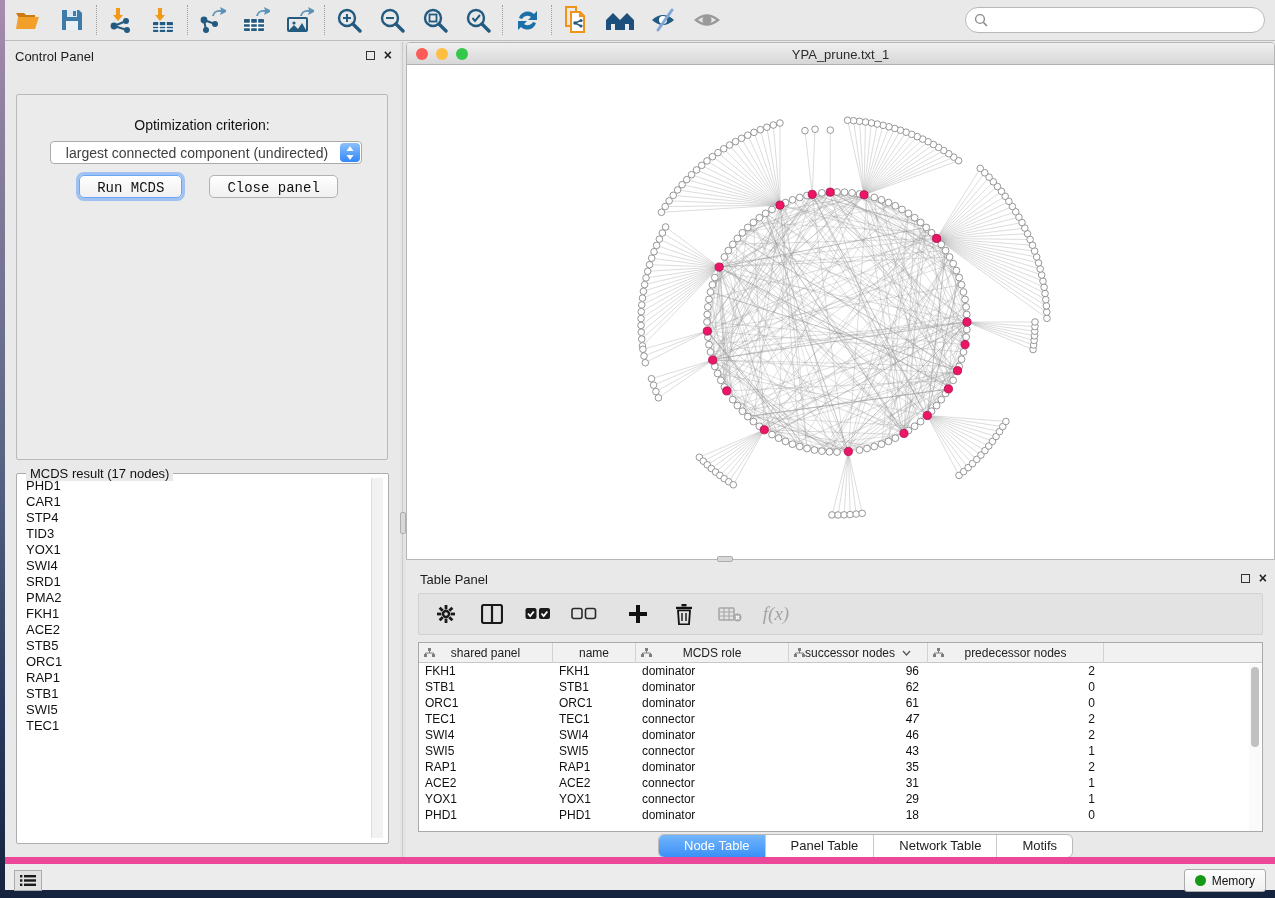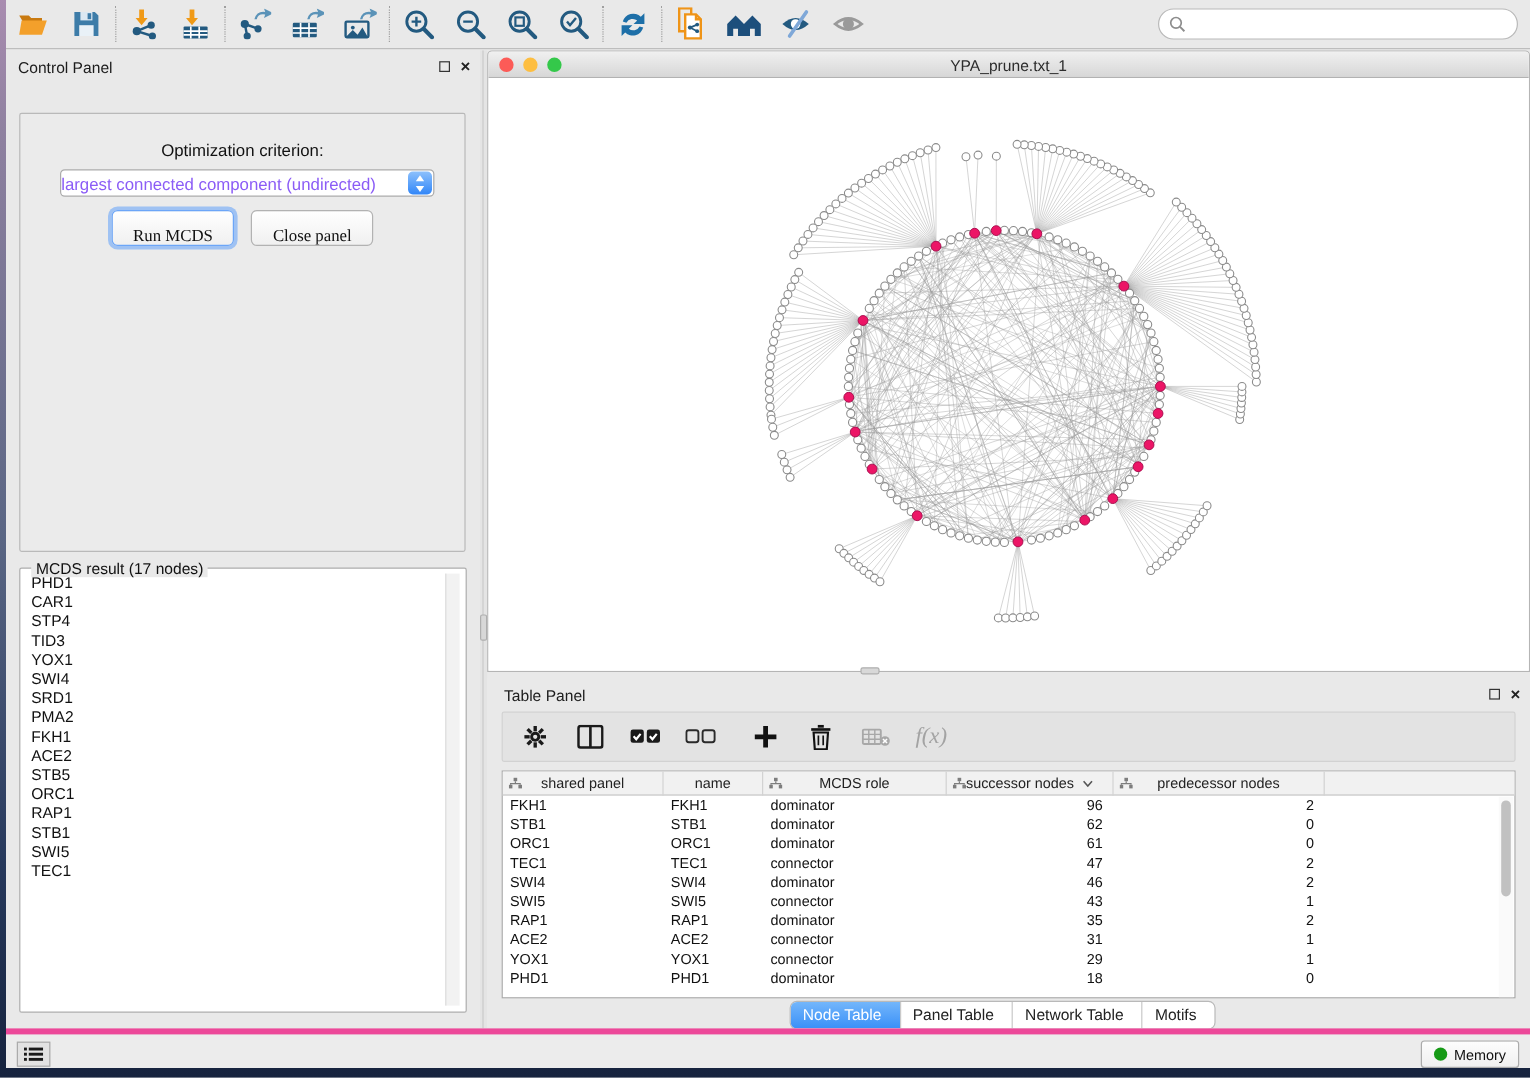--- a/index.html
+++ b/index.html
@@ -30,28 +30,28 @@
     border:1px solid #b3b3b3; border-radius:5px; overflow:hidden; z-index:3; }
   .tab { padding:3px 13px 4px 13px; font-size:13px; color:#222; border-left:1px solid #c9c9c9; cursor:default; }
   .tab:first-child { border-left:none; }
   .tab.sel { background:linear-gradient(180deg,#73b6fb 0%,#3a90f8 100%); color:#fff; border-left-color:#3a90f8; }
 
   .cp-content { position:absolute; left:11px; top:52px; width:372px; height:366px;
     border:1px solid #b9b9b9; background:#ebebeb; border-radius:2px; }
   .opt-label { position:absolute; left:0; top:22px; width:100%; text-align:center; font-size:14px; color:#111; }
   .dropdown { position:absolute; left:33px; top:46px; width:312px; height:23px; background:#fff;
     border:1px solid #ababab; border-radius:4px; display:flex; align-items:center; }
-  .dropdown .dd-text { flex:1; font-size:14px; color:#8b5cf6; padding-right:18px; }
+  .dropdown .dd-text { flex:1; text-align:center; font-size:14px; color:#404040; padding-right:18px; }
   .dd-stepper { position:absolute; right:1px; top:1px; width:20px; height:19px; border-radius:4px;
     background:linear-gradient(180deg,#8cc0fc 0%,#3287f8 100%); display:flex; flex-direction:column;
     align-items:center; justify-content:center; gap:1px; }
   .btn-row { position:absolute; left:0; top:80px; width:100%; display:flex; justify-content:center; gap:14px; }
-  .mac-btn { height:23px; padding:14px 17px; background:linear-gradient(180deg,#ffffff,#f0f0f0);
+  .mac-btn { height:23px; padding:4px 17px; background:linear-gradient(180deg,#ffffff,#f0f0f0);
     border:1px solid #b2b2b2; border-radius:5px; font-size:14px; color:#111;
-    font-family:Liberation Serif, serif; }
+    font-family:Liberation Mono, monospace;margin-left:13px; }
   .mac-btn.focused { box-shadow:0 0 0 3px rgba(108,166,248,.6); border-color:#6ca6f8; }
 
   .groupbox { position:absolute; left:11px; top:424px; width:373px; height:378px; }
   .gb-border { position:absolute; left:0; top:7px; width:100%; height:calc(100% - 7px);
     border:1px solid #adadad; border-radius:2px; background:#fff; }
   .gb-label { position:absolute; left:10px; top:0; background:#e9e9e9; padding:0 4px; font-size:13px; color:#111; z-index:2;}
   .gb-list { position:absolute; left:5px; top:12px; width:348px; height:calc(100% - 18px); overflow:hidden;
      background:#fff; }
   .gb-list .item { font-size:13px; color:#111; line-height:16px; padding-left:5px; }
   .gb-scroll { position:absolute; right:6px; top:12px; width:12px; height:calc(100% - 18px); background:#f2f2f2;
@@ -93,25 +93,25 @@
   .tbody { position:absolute; left:0; top:20px; width:100%; }
   .trow { display:flex; height:16px; align-items:center; }
   .td { font-size:12px; color:#111; overflow:hidden; white-space:nowrap; }
   .td.l { padding-left:6px; text-align:left; }
   .td.r { padding-right:9px; text-align:right; }
   .tscroll { position:absolute; right:1px; top:21px; width:12px; height:167px; background:#fafafa; }
   .tscroll .thumb { position:absolute; left:2px; top:3px; width:8px; height:80px; background:#c1c1c1; border-radius:4px; }
 
   .bt-tabs { position:absolute; left:252px; top:269px; display:flex; background:#fff;
     border:1px solid #b9b9b9; border-radius:6px; overflow:hidden; }
-  .bt-tabs .tab { padding:3px 15px 4px 10px; }
+  .bt-tabs .tab { padding:3px 15px 4px 25px; }
 
   
   .statusbar { position:absolute; left:0; top:857px; width:1270px; height:33px; background:#ececec;
-    border-top:5px solid #ec4899; }
+    border-top:7px solid #ec4899; }
   .list-btn { position:absolute; left:9px; top:6px; width:28px; height:21px; background:#e2e2e2;
     border:1px solid #ababab; display:flex; align-items:center; justify-content:center; }
   .mem-btn { position:absolute; right:9px; top:5px; height:23px; padding:0 10px;
     background:linear-gradient(180deg,#fdfdfd,#f0f0f0); border:1px solid #ababab; border-radius:3px;
     display:flex; align-items:center; gap:6px; font-size:12px; color:#111; }
   .mem-dot { width:11px; height:11px; border-radius:50%; background:#169a16; }
 
   svg { display:block; }
 </style>
 </head>
@@ -1161,21 +1161,21 @@
             <div class="td l" style="width: 134px;">ORC1</div>
             <div class="td l" style="width: 83px;">ORC1</div>
             <div class="td l" style="width: 153px;">dominator</div>
             <div class="td r" style="width: 139px;">61</div>
             <div class="td r" style="width: 176px;">0</div>
           </div>
           <div class="trow">
             <div class="td l" style="width: 134px;">TEC1</div>
             <div class="td l" style="width: 83px;">TEC1</div>
             <div class="td l" style="width: 153px;">connector</div>
-            <div class="td r" style="width: 139px;">47</div>
+            <div class="td r" style="width: 139px; font-style: italic;">47</div>
             <div class="td r" style="width: 176px;">2</div>
           </div>
           <div class="trow">
             <div class="td l" style="width: 134px;">SWI4</div>
             <div class="td l" style="width: 83px;">SWI4</div>
             <div class="td l" style="width: 153px;">dominator</div>
             <div class="td r" style="width: 139px;">46</div>
             <div class="td r" style="width: 176px;">2</div>
           </div>
           <div class="trow">

